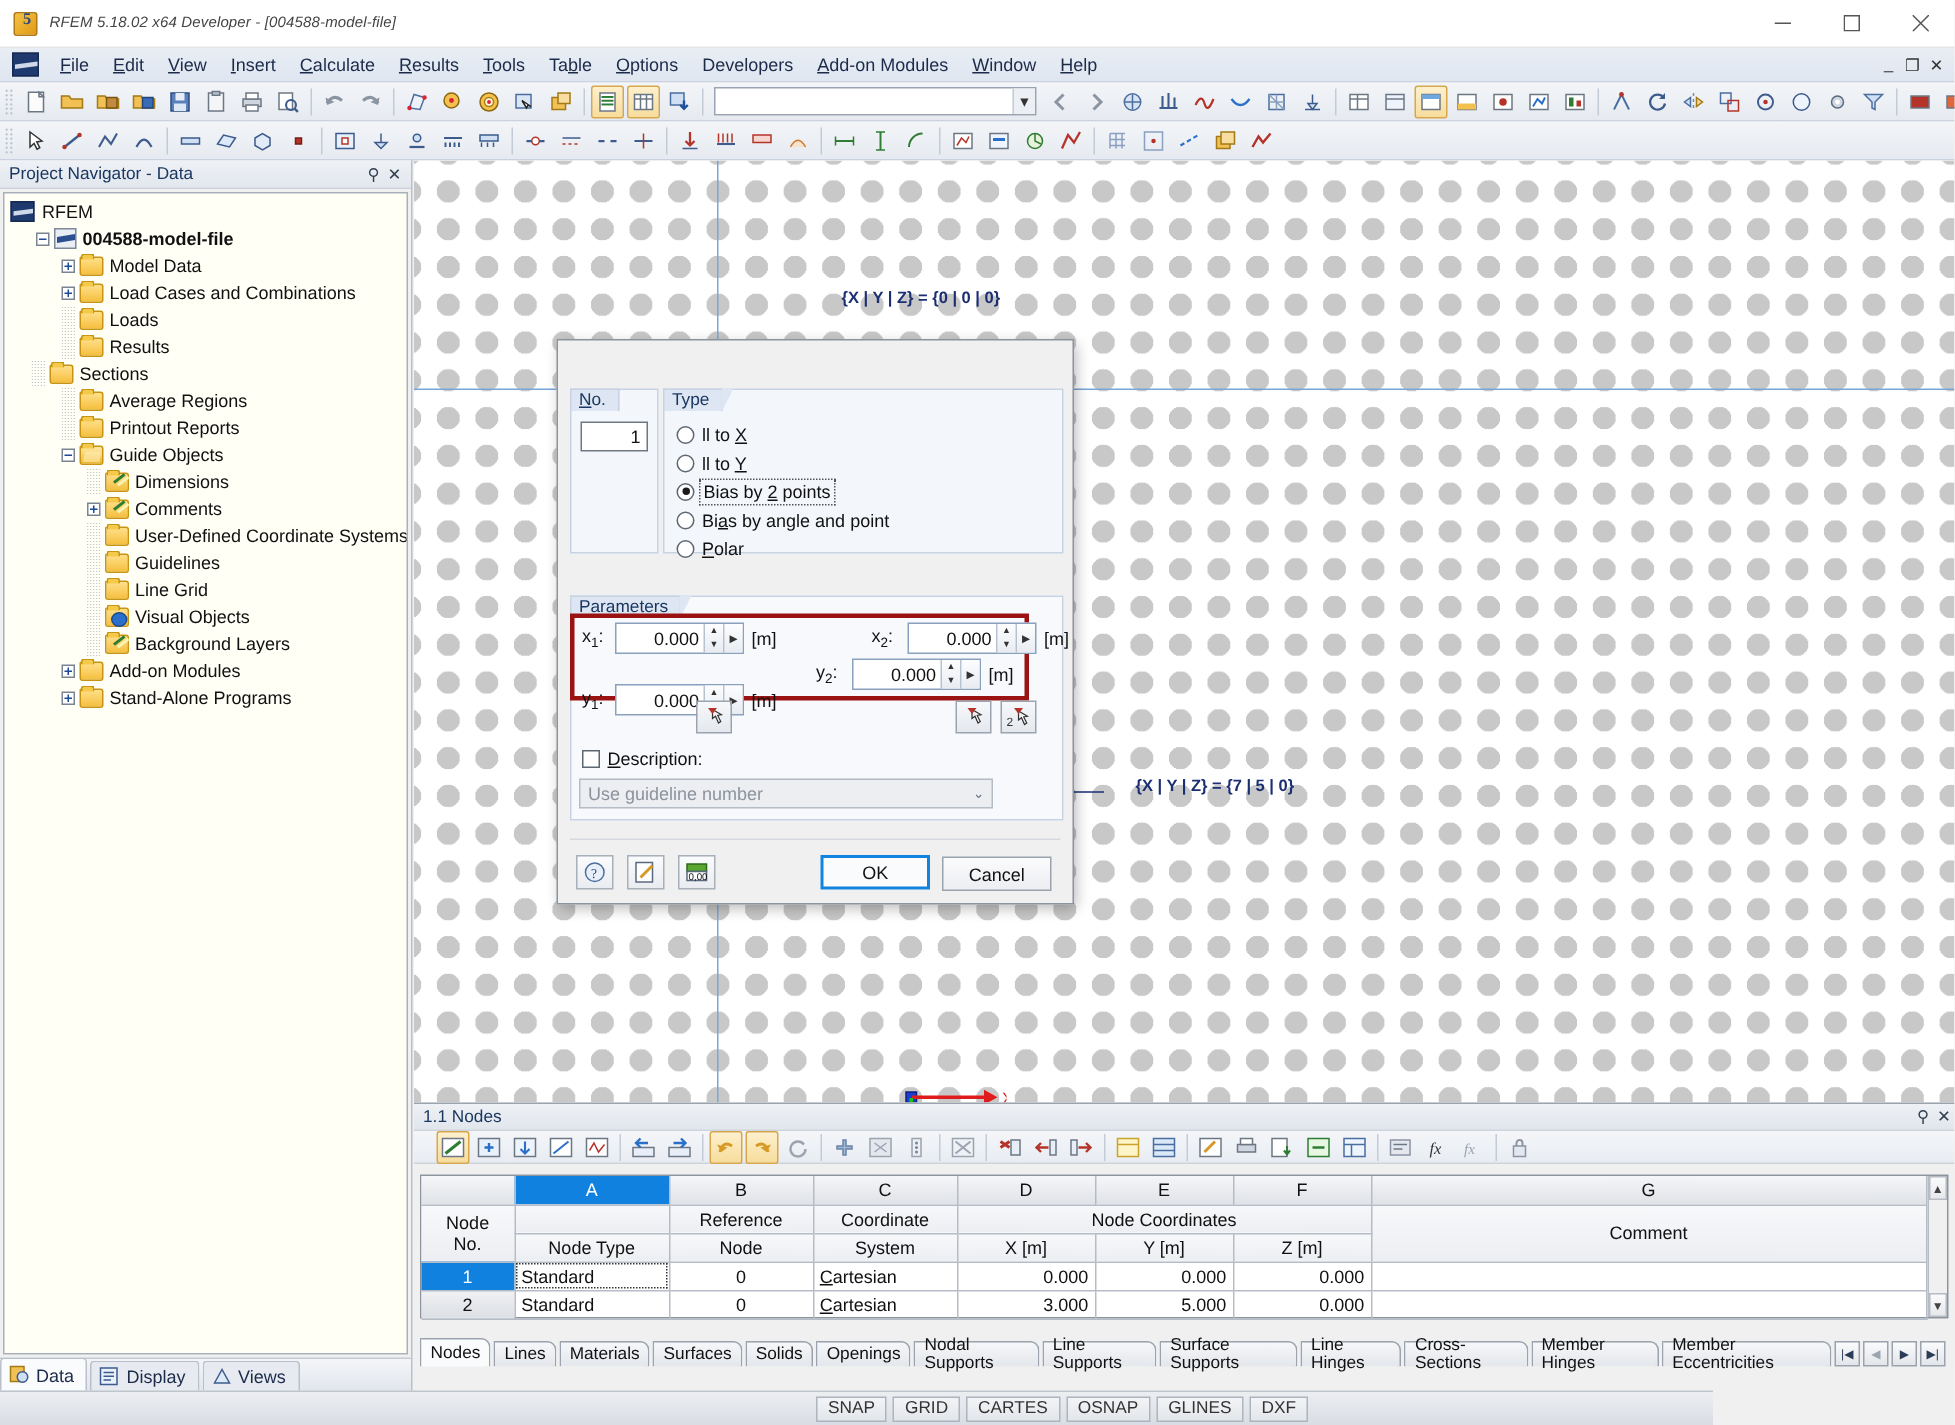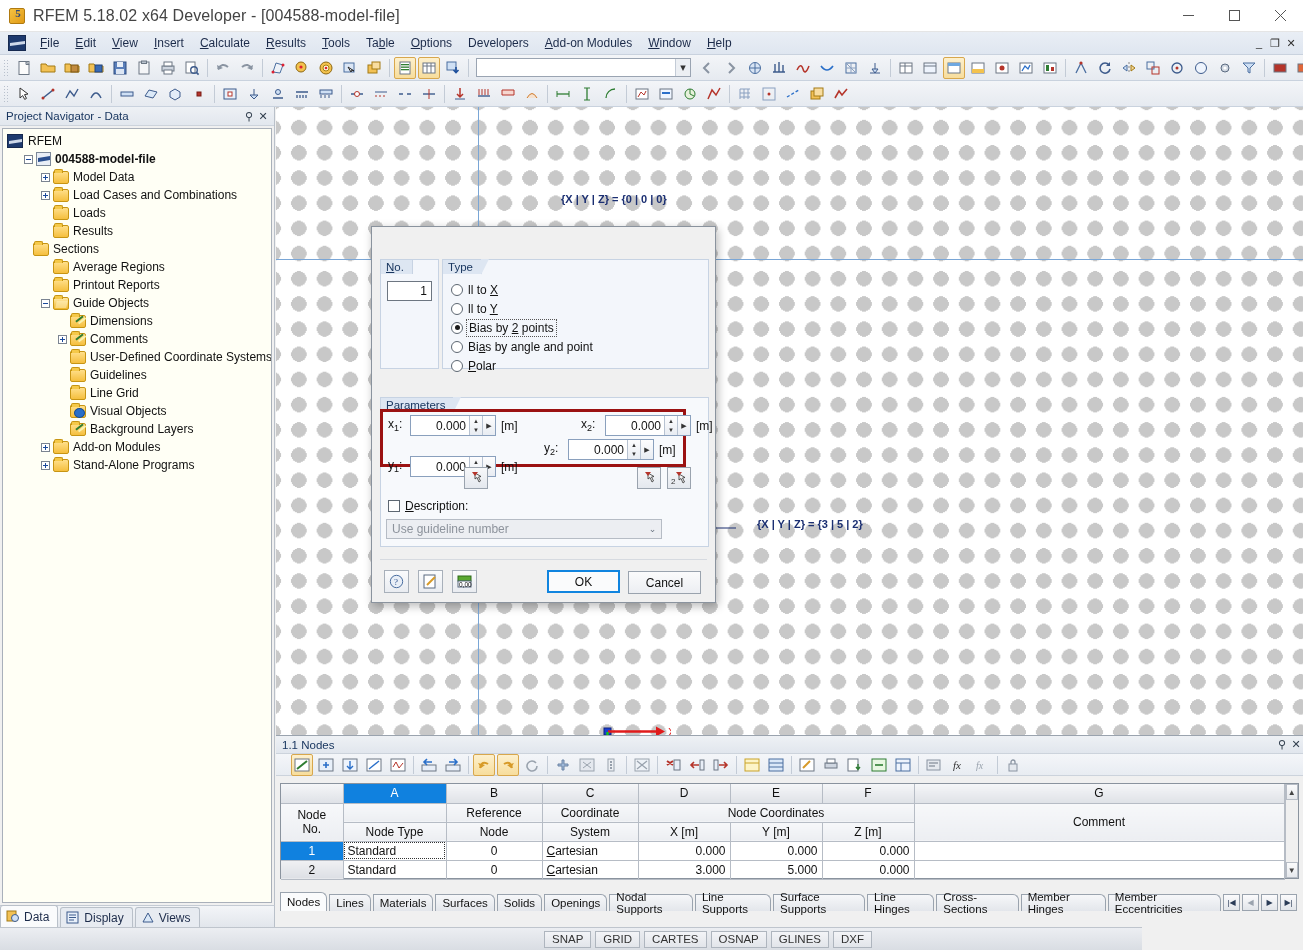--- a/index.html
+++ b/index.html
@@ -24,21 +24,21 @@
     width:16px; height:16px; margin-left:9px; margin-right:8px;
     background:linear-gradient(135deg,#f5c242 0%,#e09a15 100%);
     border-radius:2px; position:relative; flex:none;
     border:1px solid #b07a10;
   }
   .titlebar .app-icon::after{
     content:"5"; position:absolute; left:0; top:-2px; width:16px;
     text-align:center; font-size:11px; font-weight:bold; color:#304a7a;
     font-family:"Liberation Serif", serif;
   }
-  .titlebar .title-text { font-size:16px; color:#444; letter-spacing:0.1px; }
+  .titlebar .title-text { font-size:10px; color:#444; letter-spacing:0.1px;font-style:italic; }
   .win-btns { margin-left:auto; display:flex; height:32px; }
   .win-btn {
     width:46px; height:32px; display:flex; align-items:center; justify-content:center;
     color:#555;
   }
   .win-btn svg{ display:block; }
 
   
   .menubar {
     position:absolute; left:0; top:32px; width:1303px; height:23px;
@@ -1034,21 +1034,21 @@
     <div class="gline h" style="top:152px;"></div>
 
     <svg class="leader" style="left:195px; top:150px; width:80px; height:70px;">
       <path d="M7 68 L46 22 L66 22" fill="none" stroke="#1b2f72" stroke-width="1"></path>
     </svg>
     <svg class="leader" style="left:396px; top:402px; width:90px; height:70px;">
       <path d="M7 62 L44 19 L64 19" fill="none" stroke="#1b2f72" stroke-width="1"></path>
     </svg>
 
     <div class="coord-label" style="left:285px; top:86px;">{X | Y | Z} = {0 | 0 | 0}</div>
-    <div class="coord-label" style="left:481px; top:411px;">{X | Y | Z} = {3 | 5 | 2}</div>
+    <div class="coord-label" style="left:481px; top:411px;">{X | Y | Z} = {7 | 5 | 0}</div>
 
     <svg class="axis-wid" viewBox="0 0 70 70">
       <rect x="3" y="3" width="7" height="7" fill="#1a3fd0" stroke="#0d2080"></rect>
       <line x1="7" y1="6.5" x2="55" y2="6.5" stroke="#e01b1b" stroke-width="2.4"></line>
       <path d="M55 1.5 L64 6.5 L55 11.5 Z" fill="#e01b1b"></path>
       <text x="67" y="11" font-size="11" fill="#e01b1b" font-family="Liberation Sans, sans-serif">X</text>
       <line x1="6.5" y1="7" x2="6.5" y2="50" stroke="#15c415" stroke-width="2.4"></line>
       <path d="M1.5 50 L6.5 59 L11.5 50 Z" fill="#15c415"></path>
       <text x="2" y="70" font-size="11" fill="#15c415" font-family="Liberation Sans, sans-serif">Y</text>
     </svg>

